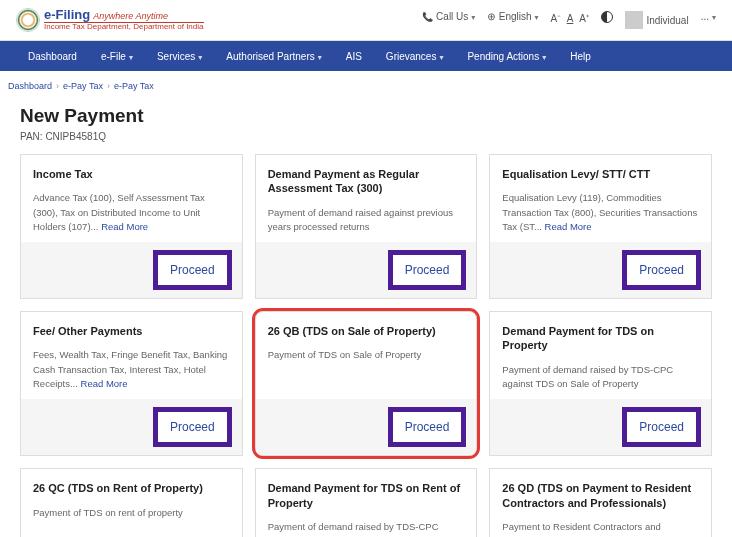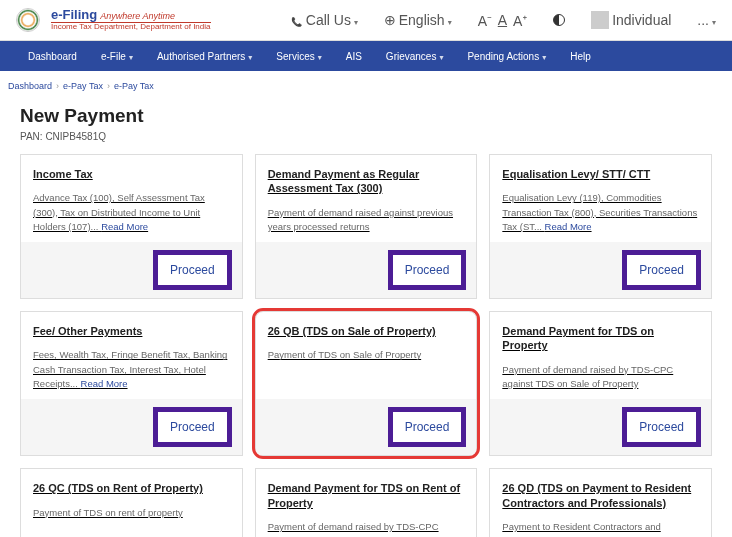--- a/index.html
+++ b/index.html
@@ -1,26 +1,26 @@
 <!DOCTYPE html>
 <html><head>
 <meta charset="utf-8">
 <style>
 * { margin: 0; padding: 0; box-sizing: border-box; }
 body { font-family: Arial, sans-serif; font-size: 11px; background: #fff; width: 732px; }
 
 
 .top-header { display: flex; align-items: center; padding: 8px 16px; border-bottom: 1px solid #ddd; }
-.logo-block { display: flex; align-items: center; gap: 11px; }
+.logo-block { display: flex; align-items: center; gap: 4px; }
 .emblem { width: 24px; height: 24px; border-radius: 50%; background: radial-gradient(circle, #fff 30%, #e8a04a 40%, #fff 50%, #3a7a3a 60%, #fff 70%); border: 1px solid #ccc; }
 .logo-text { line-height: 1.1; }
 .brand { font-size: 13px; font-weight: bold; color: #2c4a9e; }
 .brand-tag { color: #c0392b; font-size: 9px; font-weight: normal; font-style: italic; }
 .brand-sub { color: #c0392b; font-size: 8px; border-top: 1px solid #c0392b; }
-.header-right { margin-left: auto; display: flex; align-items: center; gap: 26px; color: #555; font-size: 14px; }
+.header-right { margin-left: auto; display: flex; align-items: flex-start; gap: 12px; color: #555; font-size: 10px; }
 .hr-item { display: flex; align-items: center; gap: 3px; cursor: pointer; }
 .font-ctrl { display: flex; gap: 6px; align-items: center; }
 .font-ctrl span { cursor: pointer; }
 .avatar { width: 18px; height: 18px; background: #ccc; }
 .contrast { width: 12px; height: 12px; border-radius: 50%; background: linear-gradient(90deg, #333 50%, #fff 50%); border: 1px solid #333; }
 
 
 .nav { background: #2c4a9e; display: flex; align-items: center; padding: 0 16px; height: 30px; color: #fff; font-size: 10px; }
 .nav-item { padding: 0 12px; cursor: pointer; display: flex; align-items: center; gap: 3px; height: 100%; }
 .session { margin-left: auto; font-size: 9px; }
@@ -31,21 +31,21 @@
 .breadcrumb span { cursor: pointer; }
 .chev { color: #999; margin: 0 4px; }
 
 
 .title-block { padding: 4px 20px 12px; }
 .page-title { font-size: 19px; font-weight: bold; color: #222; margin-bottom: 4px; }
 .pan { font-size: 10px; color: #555; }
 
 
 .grid { padding: 0 20px 20px; display: grid; grid-template-columns: repeat(3, 1fr); gap: 12px; }
-.card { border: 1px solid #ddd; display: flex; flex-direction: column; background: #fff; min-height: 130px; text-decoration: underline; }
+.card { border: 1px solid #ddd; display: flex; flex-direction: column; background: #fff; min-height: 130px; }
 .card.highlight { outline: 3px solid #e53935; outline-offset: 0; border-radius: 8px; }
 .card-body { padding: 12px 12px 8px; flex: 1; }
 .card-title { font-size: 11px; font-weight: bold; color: #222; margin-bottom: 10px; line-height: 1.3; }
 .card-desc { font-size: 9.5px; color: #666; line-height: 1.5; }
 .readmore { color: #2c4a9e; cursor: pointer; }
 .card-footer { background: #f5f5f5; padding: 8px 10px; text-align: right; }
 .proceed-btn { border: 5px solid #4c1d95; color: #2c4a9e; background: #fff; padding: 8px 12px; font-size: 12px; cursor: pointer; }
 .card.partial { min-height: auto; }
 
 .chev-down::after { content: "▾"; font-size: 8px; opacity: 0.8; }
@@ -87,22 +87,22 @@
     <div class="hr-item">
         <span>...</span>
         <span class="chev-down"></span>
       </div>
   </div>
 </div>
 
 <div class="nav" id="nav">
     <div class="nav-item">Dashboard</div>
     <div class="nav-item">e-File<span class="chev-down"></span></div>
+    <div class="nav-item">Services<span class="chev-down"></span></div>
     <div class="nav-item">Authorised Partners<span class="chev-down"></span></div>
-    <div class="nav-item">Services<span class="chev-down"></span></div>
     <div class="nav-item">AIS</div>
     <div class="nav-item">Grievances<span class="chev-down"></span></div>
     <div class="nav-item">Pending Actions<span class="chev-down"></span></div>
     <div class="nav-item">Help</div>
   </div>
 
 <div class="breadcrumb" id="breadcrumb"><span>Dashboard</span><span class="chev">›</span><span>e-Pay Tax</span><span class="chev">›</span><span>e-Pay Tax</span></div>
 
 <div class="title-block">
   <div class="page-title">New Payment</div>

